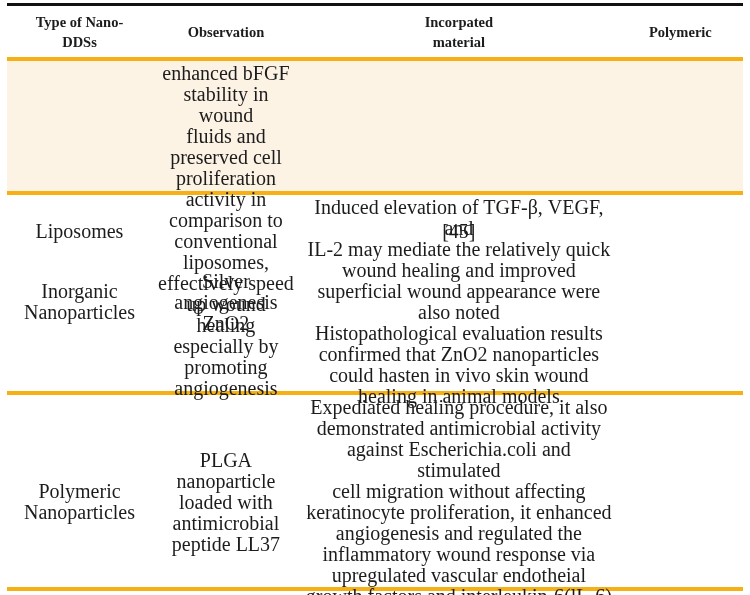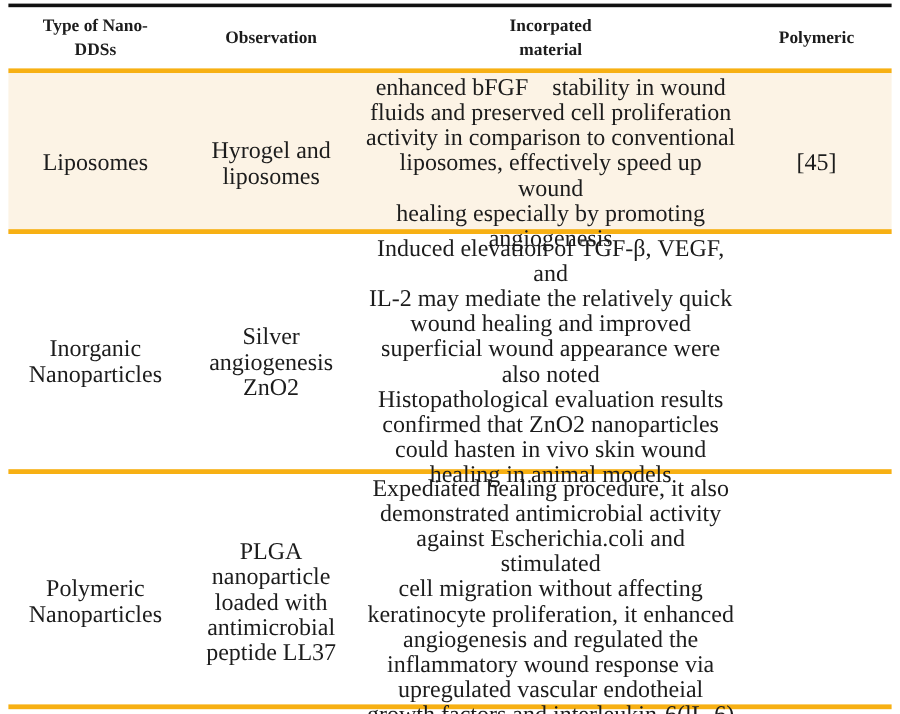--- a/index.html
+++ b/index.html
@@ -56,22 +56,20 @@
     <div class="cell">Type of Nano-
 DDSs</div>
     <div class="cell">Observation</div>
     <div class="cell">Incorpated
 material</div>
     <div class="cell">Polymeric</div>
   </div>
 
   <div class="t-row r0">
     <div class="cell">Liposomes</div>
-    <div class="cell">Hyrogel and
-liposomes</div>
     <div class="cell">enhanced bFGF    stability in wound
 fluids and preserved cell proliferation
 activity in comparison to conventional
 liposomes, effectively speed up wound
 healing especially by promoting
 angiogenesis</div>
     <div class="cell">[45]</div>
   </div>
 
   <div class="t-row r1">

